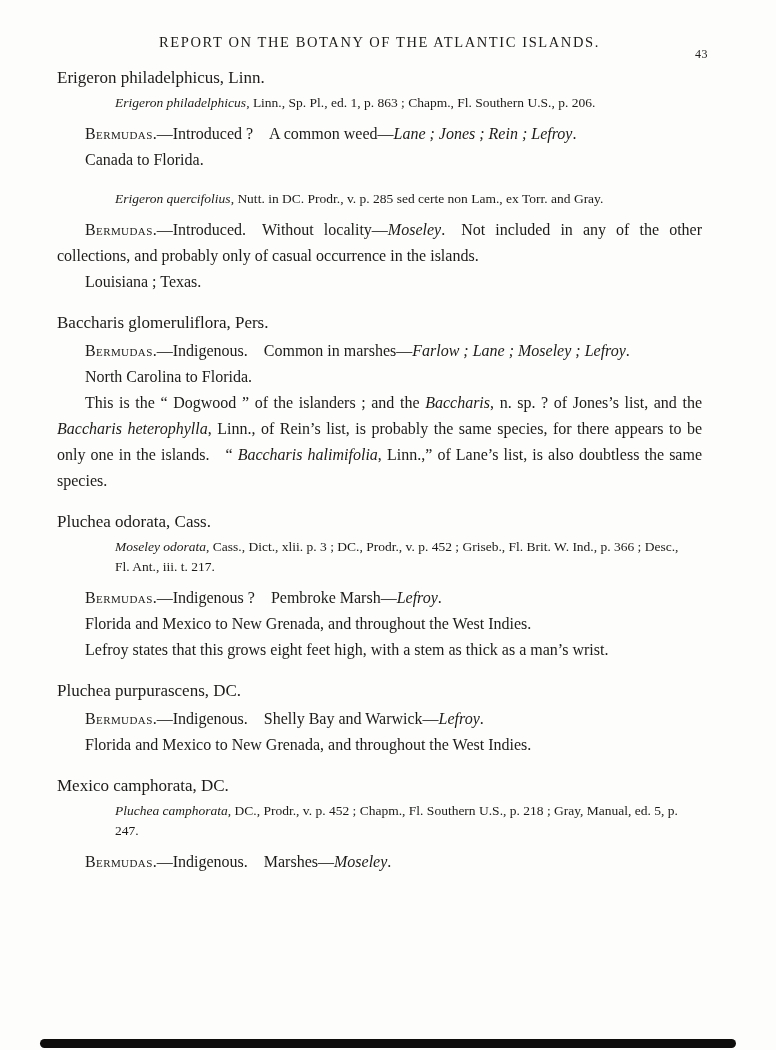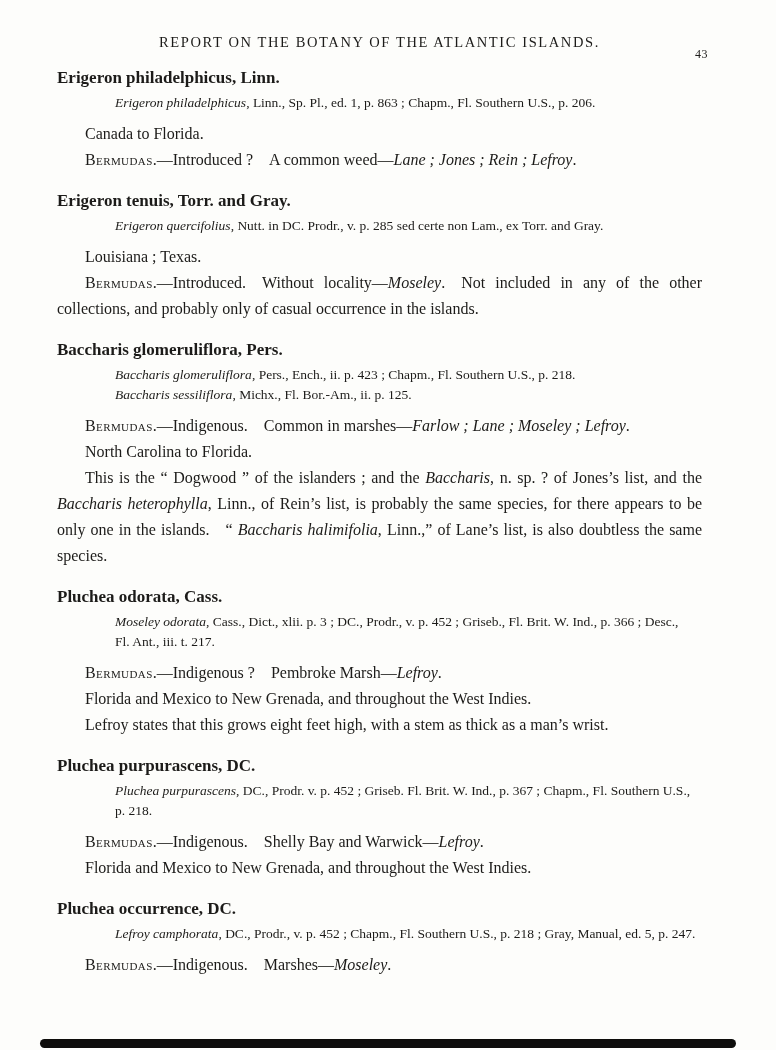--- a/index.html
+++ b/index.html
@@ -30,21 +30,21 @@
     letter-spacing:0.5px;
     font-size:12px;
   }
   
   .entry{margin-top:16px;}
   .entry:first-of-type{margin-top:6px;}
   h2.heading{
     margin:0 0 3px 0;
     font-size:17px;
     line-height:24px;
-    font-weight:bold;
+    font-weight:normal;
   }
   p{margin:0;}
   .citation{
     margin-left:58px;
     margin-right:6px;
     font-size:13.5px;
     line-height:20px;
     text-align:left;
   }
   .cites{margin-bottom:8px;font-family:Liberation Serif, serif;}
@@ -73,65 +73,57 @@
   <div class="running-head">
     <span>REPORT ON THE BOTANY OF THE ATLANTIC ISLANDS.</span>
     <span class="pageno">43</span>
   </div>
 
   <section class="entry">
     <h2 class="heading">Erigeron philadelphicus, Linn.</h2>
     <div class="cites">
       <p class="citation"><span class="i">Erigeron philadelphicus</span><span>, Linn., Sp. Pl., ed. 1, p. 863 ; Chapm., Fl. Southern U.S., p. 206.</span></p>
     </div>
+    <p class="bodyp"><span class="sc">Bermudas</span><span>.—Introduced ? A common weed—</span><span class="i">Lane ; Jones ; Rein ; Lefroy</span><span>.</span></p>
     <p class="bodyp"><span>Canada to Florida.</span></p>
-    <p class="bodyp"><span class="sc">Bermudas</span><span>.—Introduced ? A common weed—</span><span class="i">Lane ; Jones ; Rein ; Lefroy</span><span>.</span></p>
   </section>
 
   <section class="entry">
-    <h2 class="heading">Erigeron tenuis, Torr. and Gray.</h2>
     <div class="cites">
       <p class="citation"><span class="i">Erigeron quercifolius</span><span>, Nutt. in DC. Prodr., v. p. 285 sed certe non Lam., ex Torr. and Gray.</span></p>
     </div>
+    <p class="bodyp"><span class="sc">Bermudas</span><span>.—Introduced. Without locality—</span><span class="i">Moseley</span><span>. Not included in any of the other collections, and probably only of casual occurrence in the islands.</span></p>
     <p class="bodyp"><span>Louisiana ; Texas.</span></p>
-    <p class="bodyp"><span class="sc">Bermudas</span><span>.—Introduced. Without locality—</span><span class="i">Moseley</span><span>. Not included in any of the other collections, and probably only of casual occurrence in the islands.</span></p>
   </section>
 
   <section class="entry">
     <h2 class="heading">Baccharis glomeruliflora, Pers.</h2>
-    <div class="cites">
-      <p class="citation"><span class="i">Baccharis glomeruliflora</span><span>, Pers., Ench., ii. p. 423 ; Chapm., Fl. Southern U.S., p. 218.</span></p>
-      <p class="citation"><span class="i">Baccharis sessiliflora</span><span>, Michx., Fl. Bor.-Am., ii. p. 125.</span></p>
-    </div>
     <p class="bodyp"><span class="sc">Bermudas</span><span>.—Indigenous. Common in marshes—</span><span class="i">Farlow ; Lane ; Moseley ; Lefroy</span><span>.</span></p>
     <p class="bodyp"><span>North Carolina to Florida.</span></p>
     <p class="bodyp"><span>This is the “ Dogwood ” of the islanders ; and the </span><span class="i">Baccharis</span><span>, n. sp. ? of Jones’s list, and the </span><span class="i">Baccharis heterophylla</span><span>, Linn., of Rein’s list, is probably the same species, for there appears to be only one in the islands. “ </span><span class="i">Baccharis halimifolia</span><span>, Linn.,” of Lane’s list, is also doubtless the same species.</span></p>
   </section>
 
   <section class="entry">
     <h2 class="heading">Pluchea odorata, Cass.</h2>
     <div class="cites">
       <p class="citation"><span class="i">Moseley odorata</span><span>, Cass., Dict., xlii. p. 3 ; DC., Prodr., v. p. 452 ; Griseb., Fl. Brit. W. Ind., p. 366 ; Desc., Fl. Ant., iii. t. 217.</span></p>
     </div>
     <p class="bodyp"><span class="sc">Bermudas</span><span>.—Indigenous ? Pembroke Marsh—</span><span class="i">Lefroy</span><span>.</span></p>
     <p class="bodyp"><span>Florida and Mexico to New Grenada, and throughout the West Indies.</span></p>
     <p class="bodyp"><span>Lefroy states that this grows eight feet high, with a stem as thick as a man’s wrist.</span></p>
   </section>
 
   <section class="entry">
     <h2 class="heading">Pluchea purpurascens, DC.</h2>
-    <div class="cites">
-      <p class="citation"><span class="i">Pluchea purpurascens</span><span>, DC., Prodr. v. p. 452 ; Griseb. Fl. Brit. W. Ind., p. 367 ; Chapm., Fl. Southern U.S., p. 218.</span></p>
-    </div>
     <p class="bodyp"><span class="sc">Bermudas</span><span>.—Indigenous. Shelly Bay and Warwick—</span><span class="i">Lefroy</span><span>.</span></p>
     <p class="bodyp"><span>Florida and Mexico to New Grenada, and throughout the West Indies.</span></p>
   </section>
 
   <section class="entry">
-    <h2 class="heading">Pluchea occurrence, DC.</h2>
+    <h2 class="heading">Mexico camphorata, DC.</h2>
     <div class="cites">
-      <p class="citation"><span class="i">Lefroy camphorata</span><span>, DC., Prodr., v. p. 452 ; Chapm., Fl. Southern U.S., p. 218 ; Gray, Manual, ed. 5, p. 247.</span></p>
+      <p class="citation"><span class="i">Pluchea camphorata</span><span>, DC., Prodr., v. p. 452 ; Chapm., Fl. Southern U.S., p. 218 ; Gray, Manual, ed. 5, p. 247.</span></p>
     </div>
     <p class="bodyp"><span class="sc">Bermudas</span><span>.—Indigenous. Marshes—</span><span class="i">Moseley</span><span>.</span></p>
   </section>
 
   <div class="scan-bar"></div>
 </div>
 
 </body></html>

